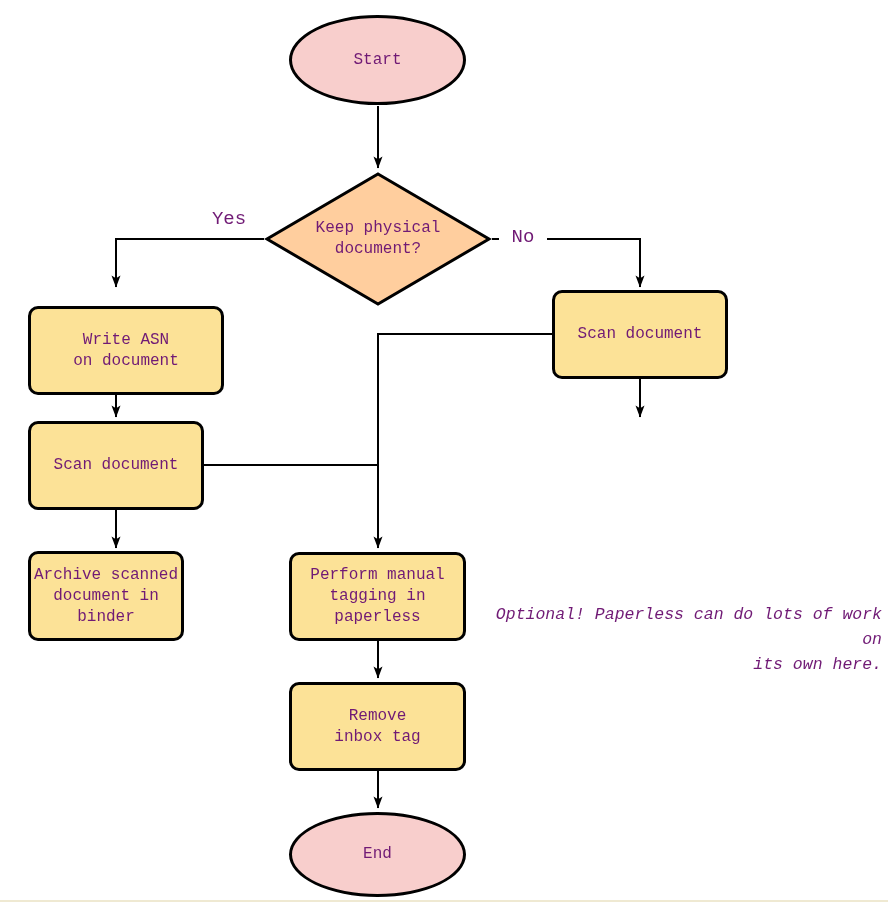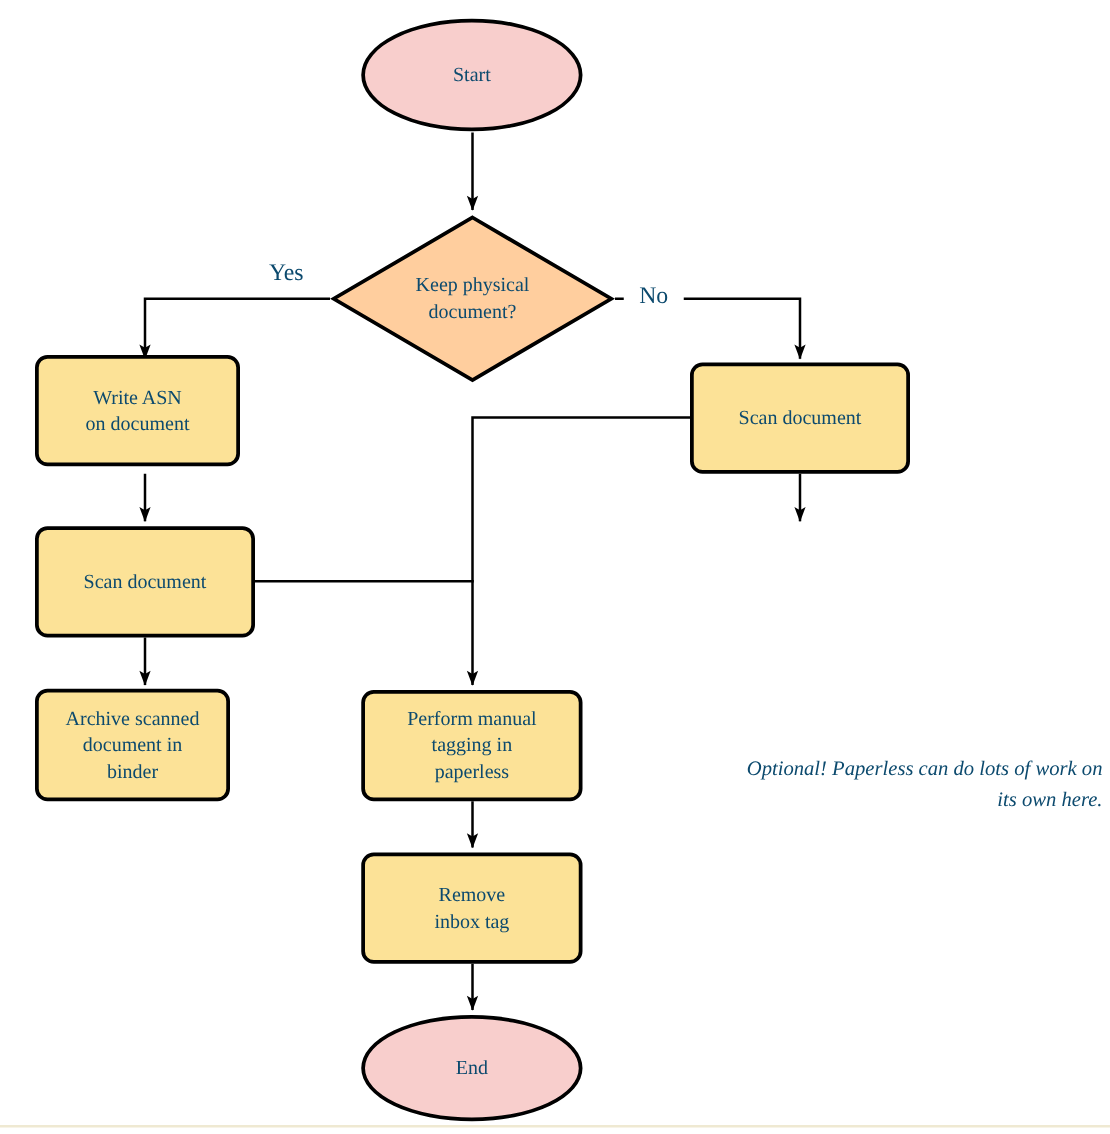--- a/index.html
+++ b/index.html
@@ -5,22 +5,22 @@
   html, body {
     margin: 0;
     padding: 0;
     background: #ffffff;
   }
   #canvas {
     position: relative;
     width: 888px;
     height: 907px;
     background: #ffffff;
-    font-family: Liberation Serif, serif;
-    color: #0c4a6e;
+    font-family: Liberation Mono, monospace;
+    color: #701a75;
     overflow: hidden;
   }
   #edges {
     position: absolute;
     left: 0;
     top: 0;
     width: 888px;
     height: 907px;
   }
   #edges path.edge {
@@ -124,21 +124,21 @@
   </div>
 
   <div class="node diamond" style="left:264px;top:171px;width:228px;height:136px">
     <svg width="228" height="136" viewBox="0 0 228 136">
       <polygon points="114,3 225,68 114,133 3,68"></polygon>
     </svg>
     <span class="node-label">Keep physical
 document?</span>
   </div>
 
-  <div class="node process" style="left:28px;top:284px;width:164px;height:89px">
+  <div class="node process" style="left:28px;top:306px;width:196px;height:89px">
     <span class="node-label">Write ASN
 on document</span>
   </div>
 
   <div class="node process" style="left:28px;top:421px;width:176px;height:89px">
     <span class="node-label">Scan document</span>
   </div>
 
   <div class="node process" style="left:28px;top:551px;width:156px;height:90px">
     <span class="node-label">Archive scanned

